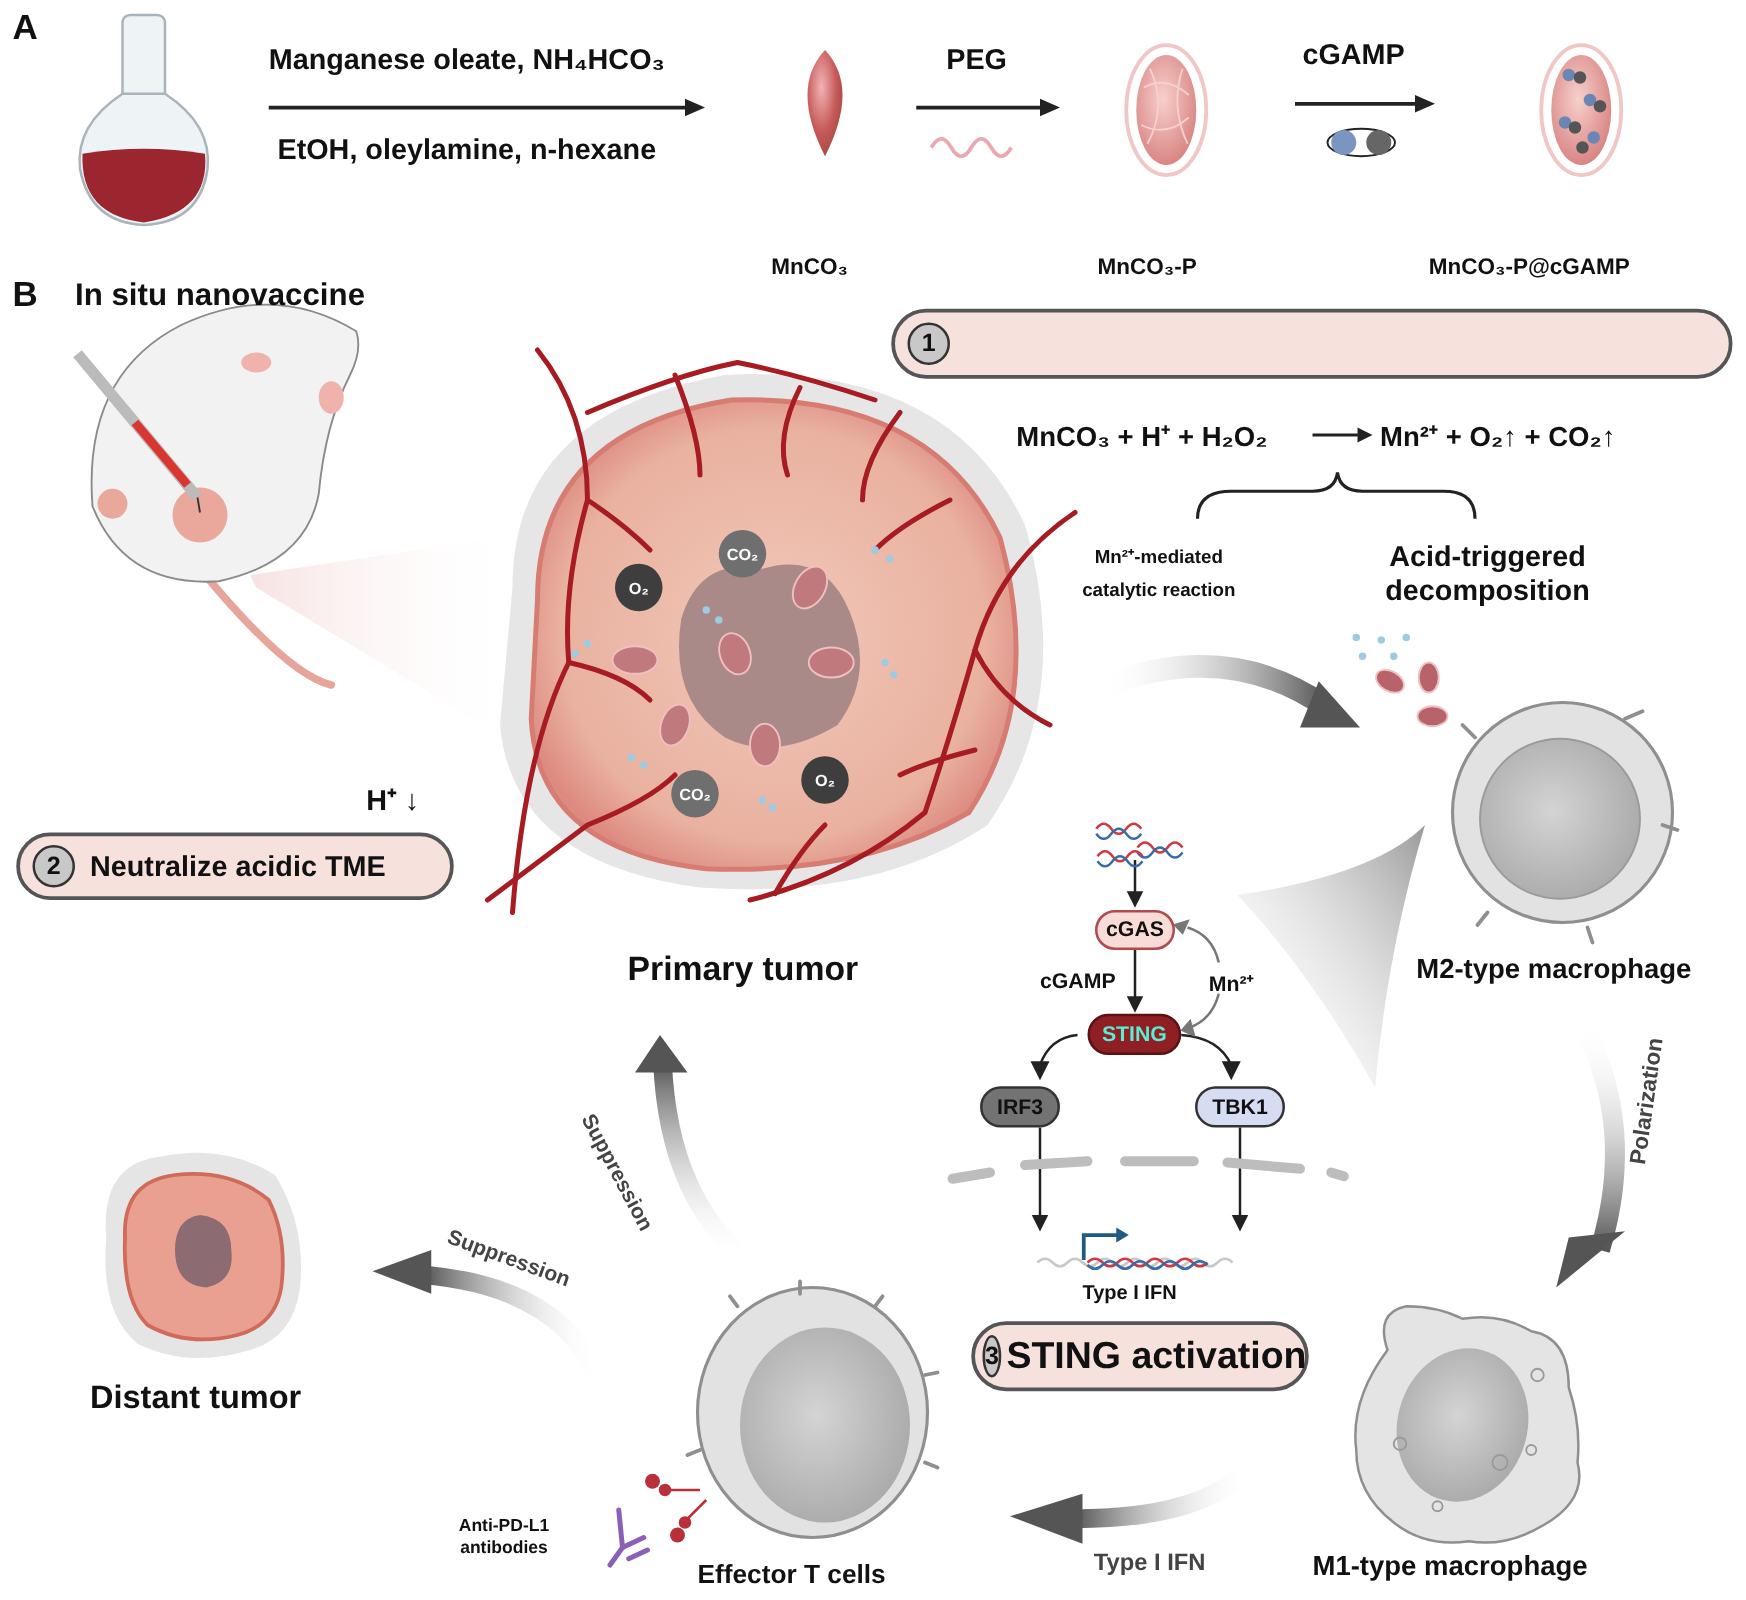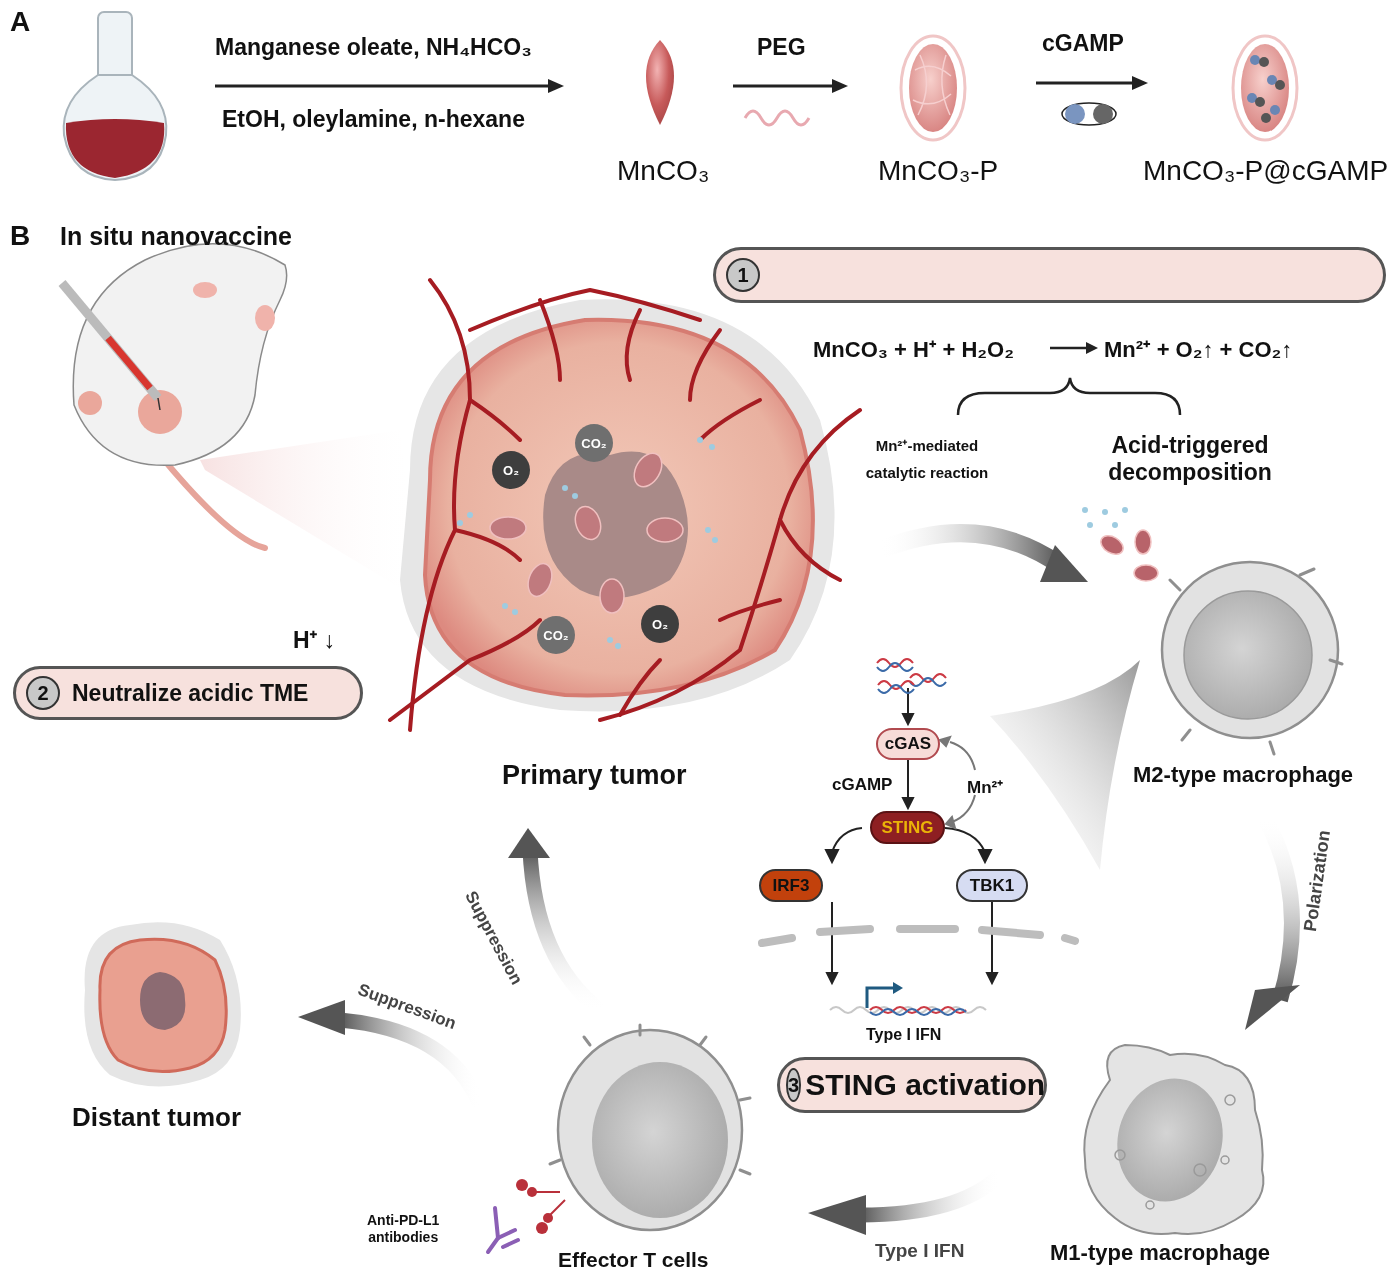--- a/index.html
+++ b/index.html
@@ -2,21 +2,21 @@
 <html><head>
 <meta charset="utf-8">
 <style>
   html, body { margin:0; padding:0; background:#ffffff; }
   body { width:1397px; height:1280px; position:relative; overflow:hidden;
          font-family:"Liberation Sans", sans-serif; color:#111; }
   .abs { position:absolute; }
   .t { font-weight:bold; white-space:nowrap; }
   .panel-letter { font-size:28px; font-weight:bold; }
   .reagent { font-size:23px; font-weight:bold; }
-  .prod { font-size:28px; font-weight:normal; }
+  .prod { font-size:18px; font-weight:bold;margin-top:48px; }
   .pill { position:absolute; border:3px solid #555; border-radius:34px;
           background:#f7e1dd; display:flex; align-items:center; box-sizing:border-box;
           padding-left:10px; }
   .num { width:30px; height:30px; border-radius:50%; background:#c8c8c8; border:2px solid #333;
          display:flex; align-items:center; justify-content:center; font-weight:bold; font-size:20px; margin-right:12px; }
   .pill-text { font-size:23px; font-weight:bold; white-space:nowrap; }
   .node { position:absolute; border:2px solid #333; border-radius:18px; display:flex; align-items:center;
           justify-content:center; font-weight:bold; font-size:17px; box-sizing:border-box; }
   .cell-label { font-size:22px; font-weight:bold; }
   svg { position:absolute; left:0; top:0; overflow:visible; }
@@ -361,22 +361,22 @@
 <div class="abs" style="left:492px;top:451px;width:38px;height:38px;border-radius:50%;background:#3e3e3e;color:#fff;font-size:13px;font-weight:bold;display:flex;align-items:center;justify-content:center;">O₂</div>
 <div class="abs" style="left:537px;top:616px;width:38px;height:38px;border-radius:50%;background:#6f6f6f;color:#fff;font-size:13px;font-weight:bold;display:flex;align-items:center;justify-content:center;">CO₂</div>
 <div class="abs" style="left:641px;top:605px;width:38px;height:38px;border-radius:50%;background:#3e3e3e;color:#fff;font-size:13px;font-weight:bold;display:flex;align-items:center;justify-content:center;">O₂</div>
 
 <div class="abs t" style="left:502px;top:760px;font-size:27px;">Primary tumor</div>
 <div class="abs t cell-label" style="left:1133px;top:762px;">M2-type macrophage</div>
 
 <div class="node" style="left:876px;top:728px;width:64px;height:32px;background:#f7dcd8;border-color:#b14a4f;">cGAS</div>
 <div class="abs t" style="left:832px;top:775px;font-size:17px;">cGAMP</div>
 <div class="abs t" style="left:967px;top:775px;font-size:17px;">Mn²⁺</div>
-<div class="node" style="left:870px;top:811px;width:75px;height:33px;background:#8e1f22;color:#eab308;border-color:#5a1214;">STING</div>
-<div class="node" style="left:759px;top:869px;width:64px;height:33px;background:#c2410c;">IRF3</div>
+<div class="node" style="left:870px;top:811px;width:75px;height:33px;background:#8e1f22;color:#5eead4;border-color:#5a1214;">STING</div>
+<div class="node" style="left:784px;top:869px;width:64px;height:33px;background:#737373;">IRF3</div>
 <div class="node" style="left:956px;top:869px;width:72px;height:33px;background:#d6dcf2;">TBK1</div>
 <div class="abs t" style="left:866px;top:1026px;font-size:16px;">Type I IFN</div>
 
 <div class="pill" style="left:777px;top:1057px;width:270px;height:56px;padding-left:6px;">
   <div class="num" style="margin-right:4px;">3</div>
   <div class="pill-text" style="font-size:30px;">STING activation</div>
 </div>
 
 <div class="abs t" style="left:1300px;top:930px;font-size:18px;color:#444;transform:rotate(-82deg);transform-origin:left top;">Polarization</div>
 <div class="abs t cell-label" style="left:1050px;top:1240px;">M1-type macrophage</div>

